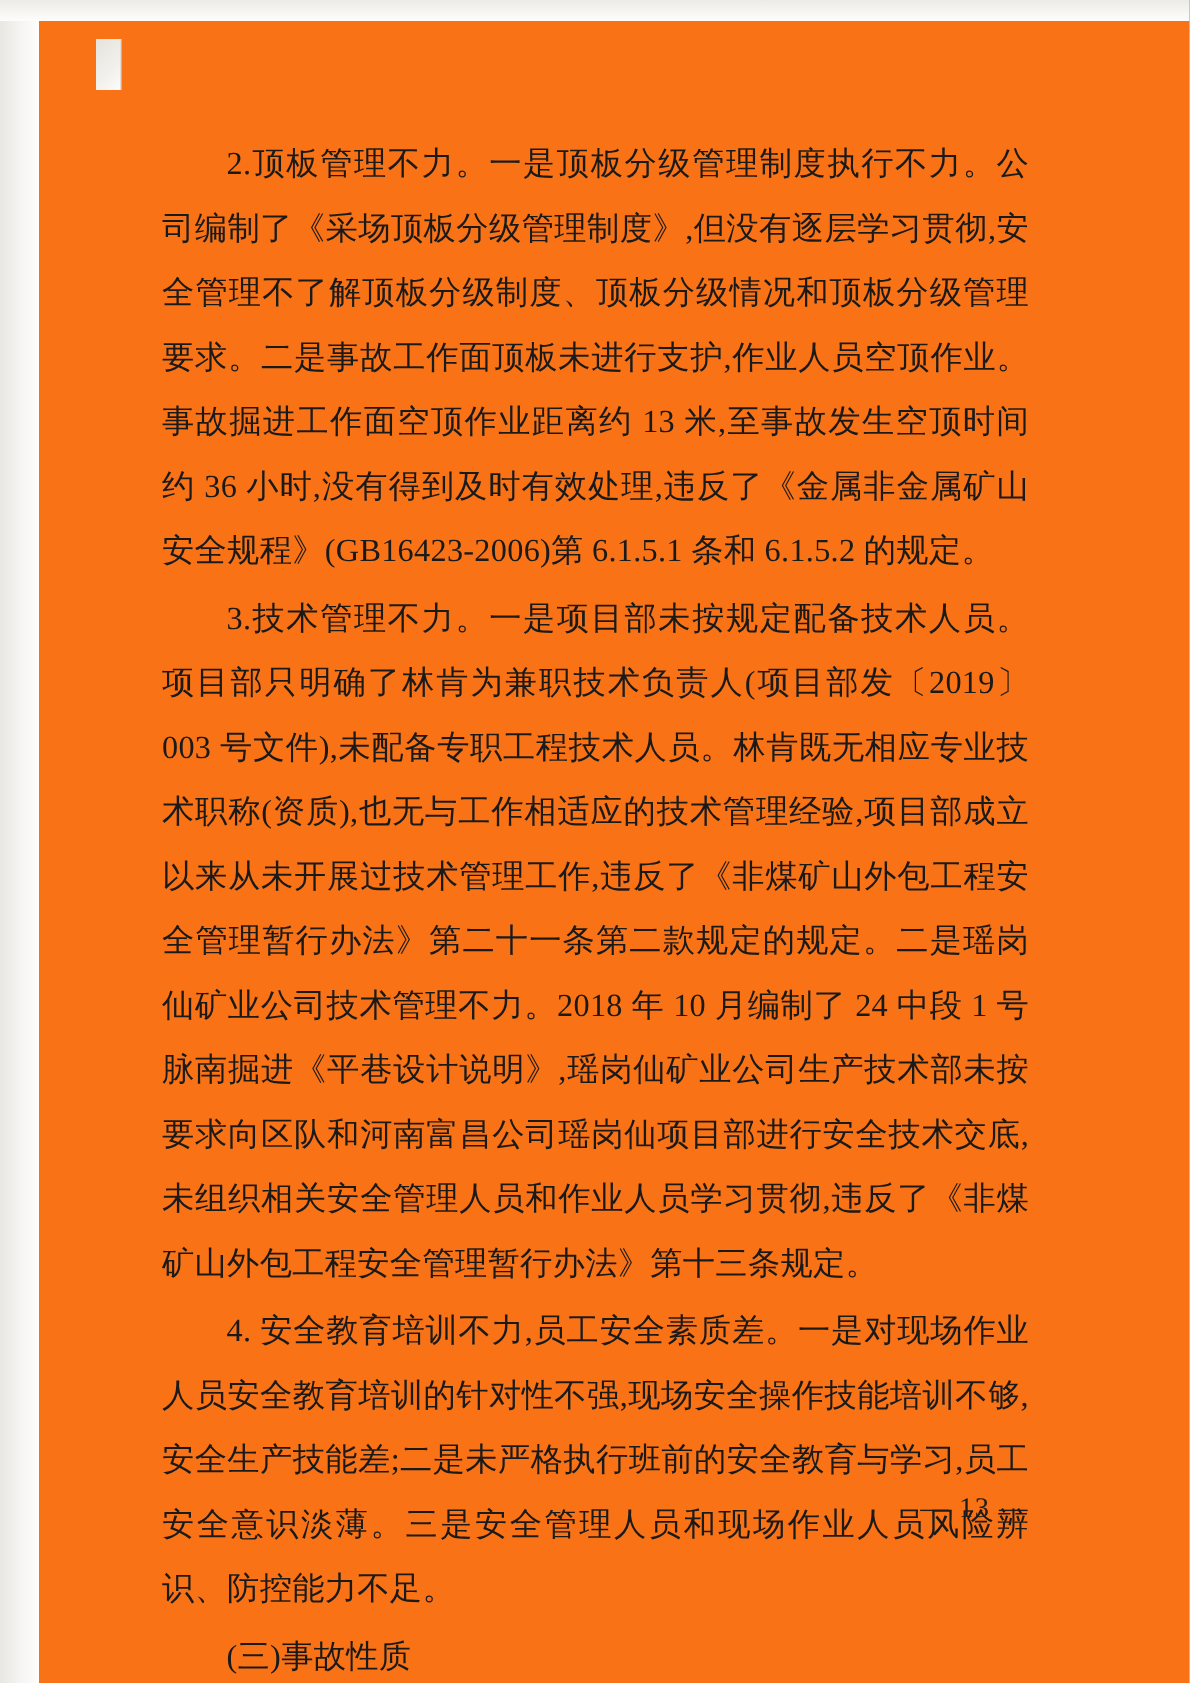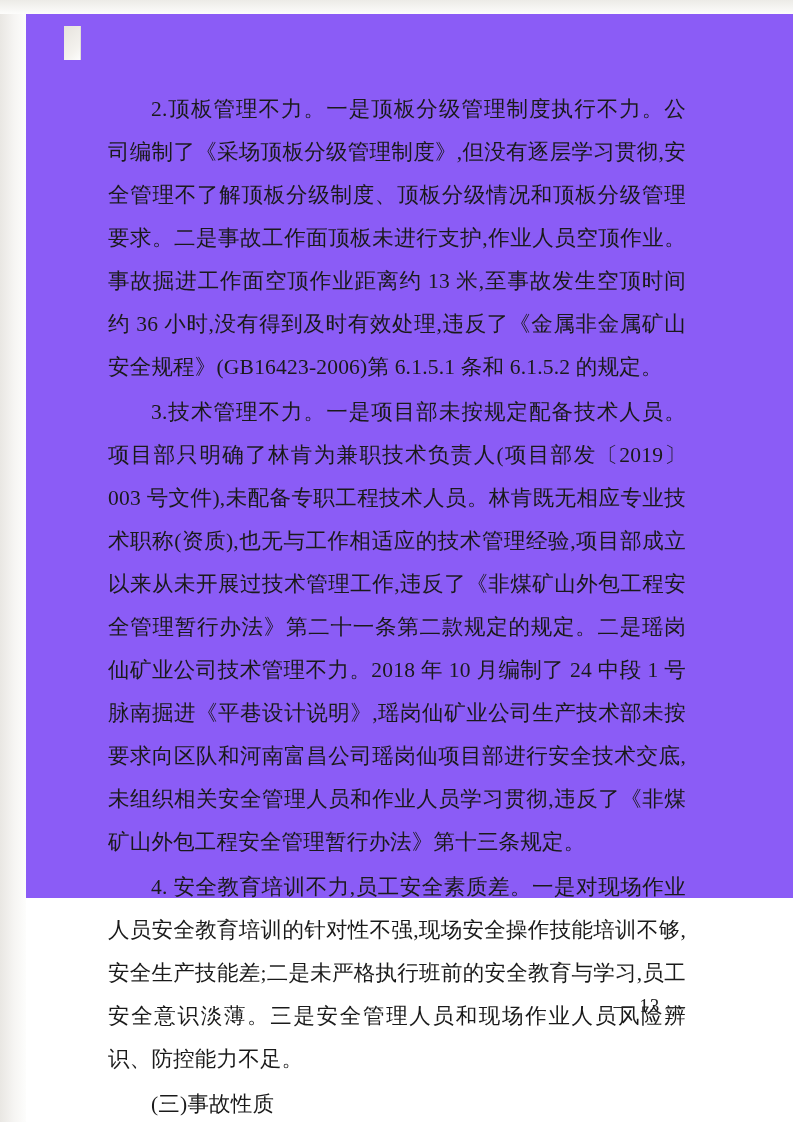--- a/index.html
+++ b/index.html
@@ -10,22 +10,22 @@
     width: 793px;
     height: 1122px;
     background: #ffffff;
     font-family: "Liberation Serif", "DejaVu Serif", serif;
     overflow: hidden;
     position: relative;
   }
   .page {
     position: relative;
     width: 793px;
-    height: 898px;
-    background: #8b5cf6;
+    height: 1122px;
+    background: #f97316;
     box-sizing: border-box;
   }
   
   .page-edge-left {
     position: absolute;
     left: 0;
     top: 0;
     width: 26px;
     height: 1122px;
     background: linear-gradient(to right, #e9e7e3 0%, #f6f5f3 55%, #fdfdfc 100%);

